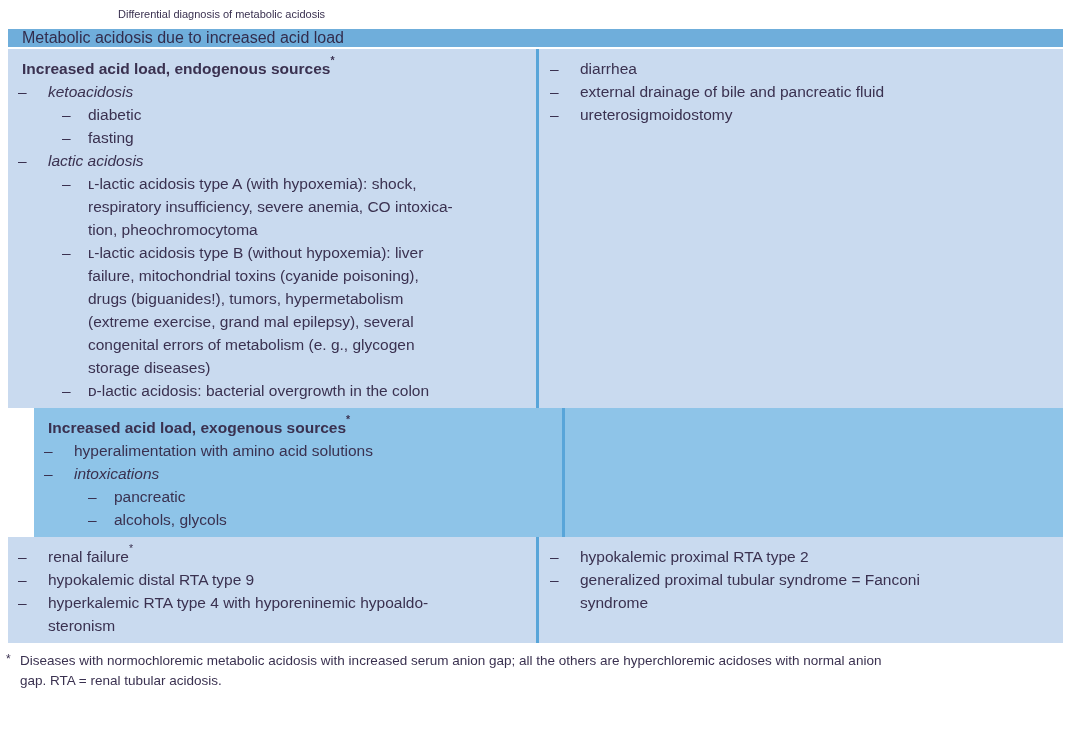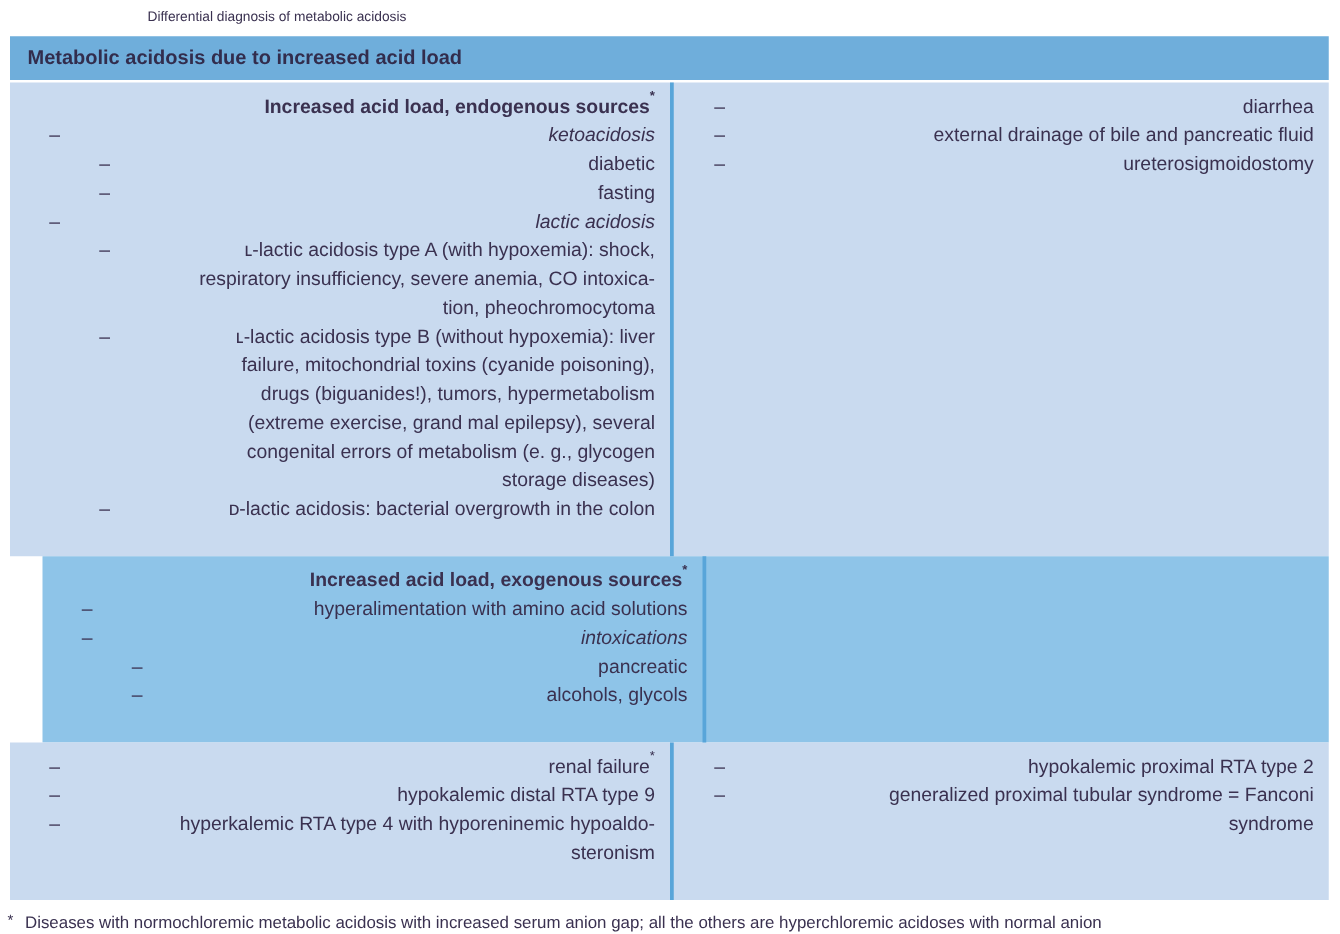--- a/index.html
+++ b/index.html
@@ -21,33 +21,32 @@
   .title{
     margin:4px 0 5px 118px;
     font-size:11px;
     line-height:20px;
     color:var(--text);
   }
   .tbl{margin-left:8px;width:1055px;}
   .hdr{
     display:grid;grid-template-columns:528px 1fr;
     background:var(--header-bg);
-    height:35px;align-items:center;
+    height:18px;align-items:center;
     margin-bottom:2px;
-    font-weight:bold;font-size:16px;color:var(--header-text);
+    font-weight:normal;font-size:16px;color:var(--header-text);
   }
   .hdr-cell{padding-left:14px;}
   .row{display:grid;grid-template-columns:528px 1fr;}
   .row.light{background:var(--row-light);}
   .row.medium{background:var(--row-medium);margin-left:26px;}
   .cell{
-    padding:8px 12px 26px 10px;
+    padding:8px 12px 6px 10px;
     font-size:15.5px;line-height:23px;
     box-sizing:border-box;
-    text-align:right;
   }
   .cell.right{border-left:3px solid var(--divider);padding-left:11px;}
   .heading{font-weight:bold;margin-left:4px;}
   .item{display:flex;}
   .item .dash{flex:0 0 30px;}
   .item.lvl2{margin-left:44px;}
   .item.lvl2 .dash{flex:0 0 26px;}
   .item.italic .item-text{font-style:italic;}
   .item-text{flex:1 1 auto;}
   sup.fn-mark{font-size:68%;position:relative;top:-0.40em;line-height:0;}

